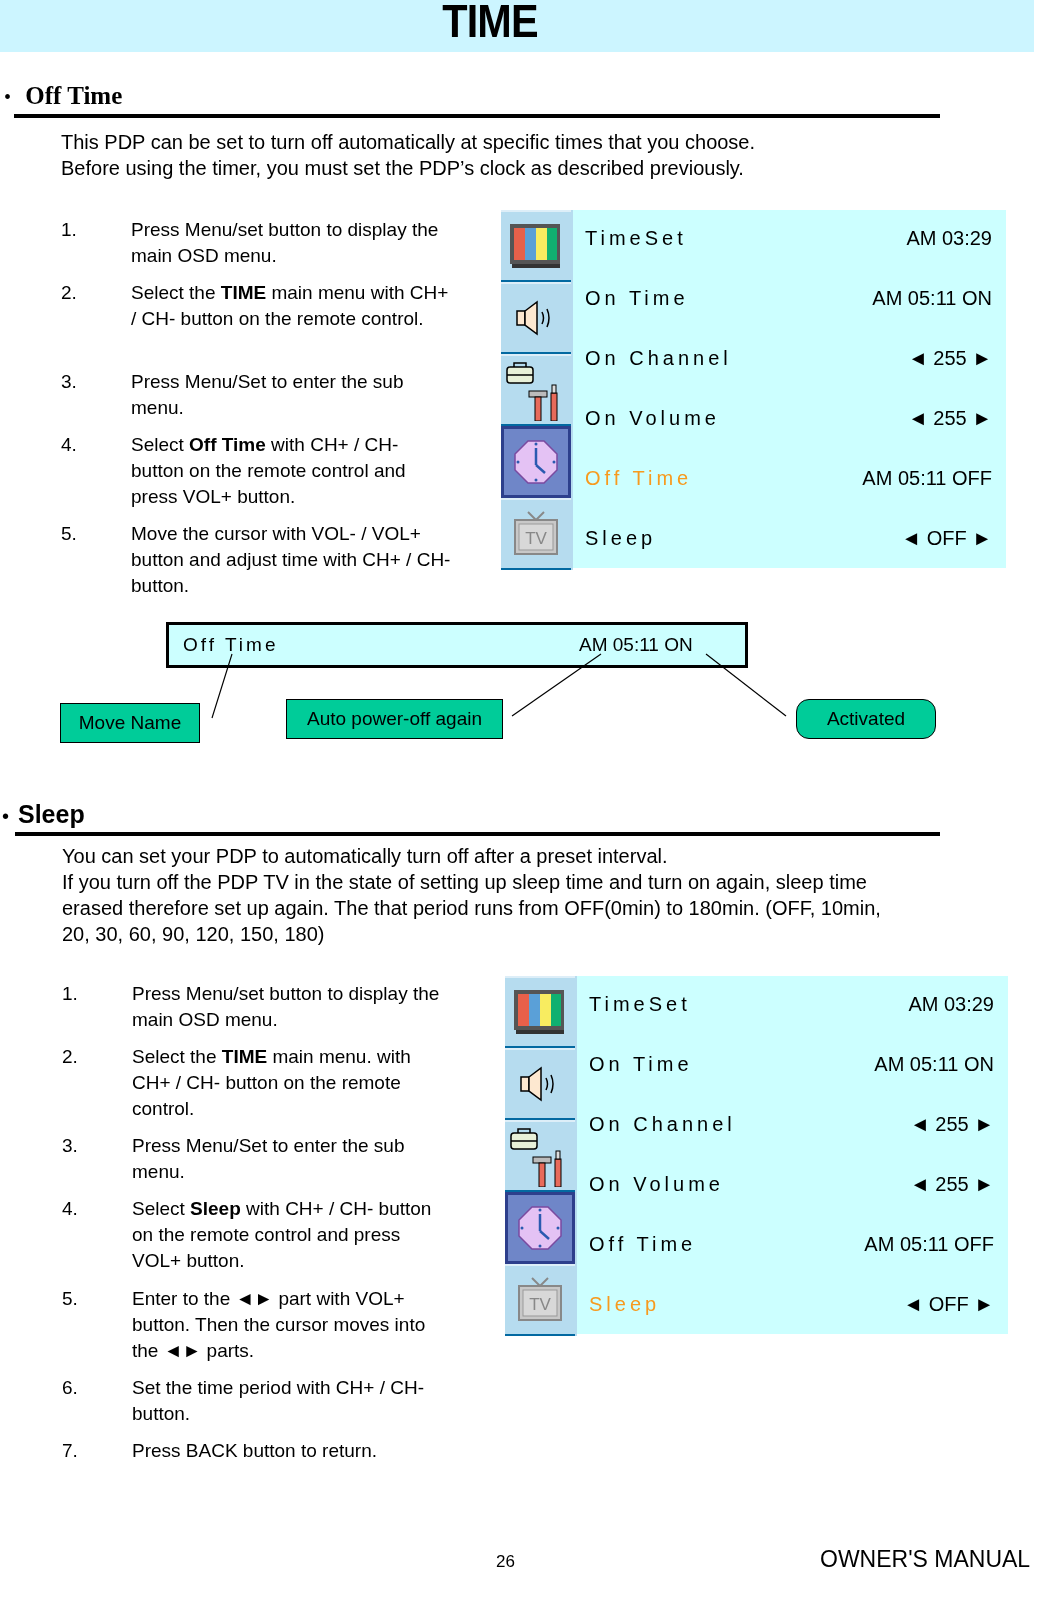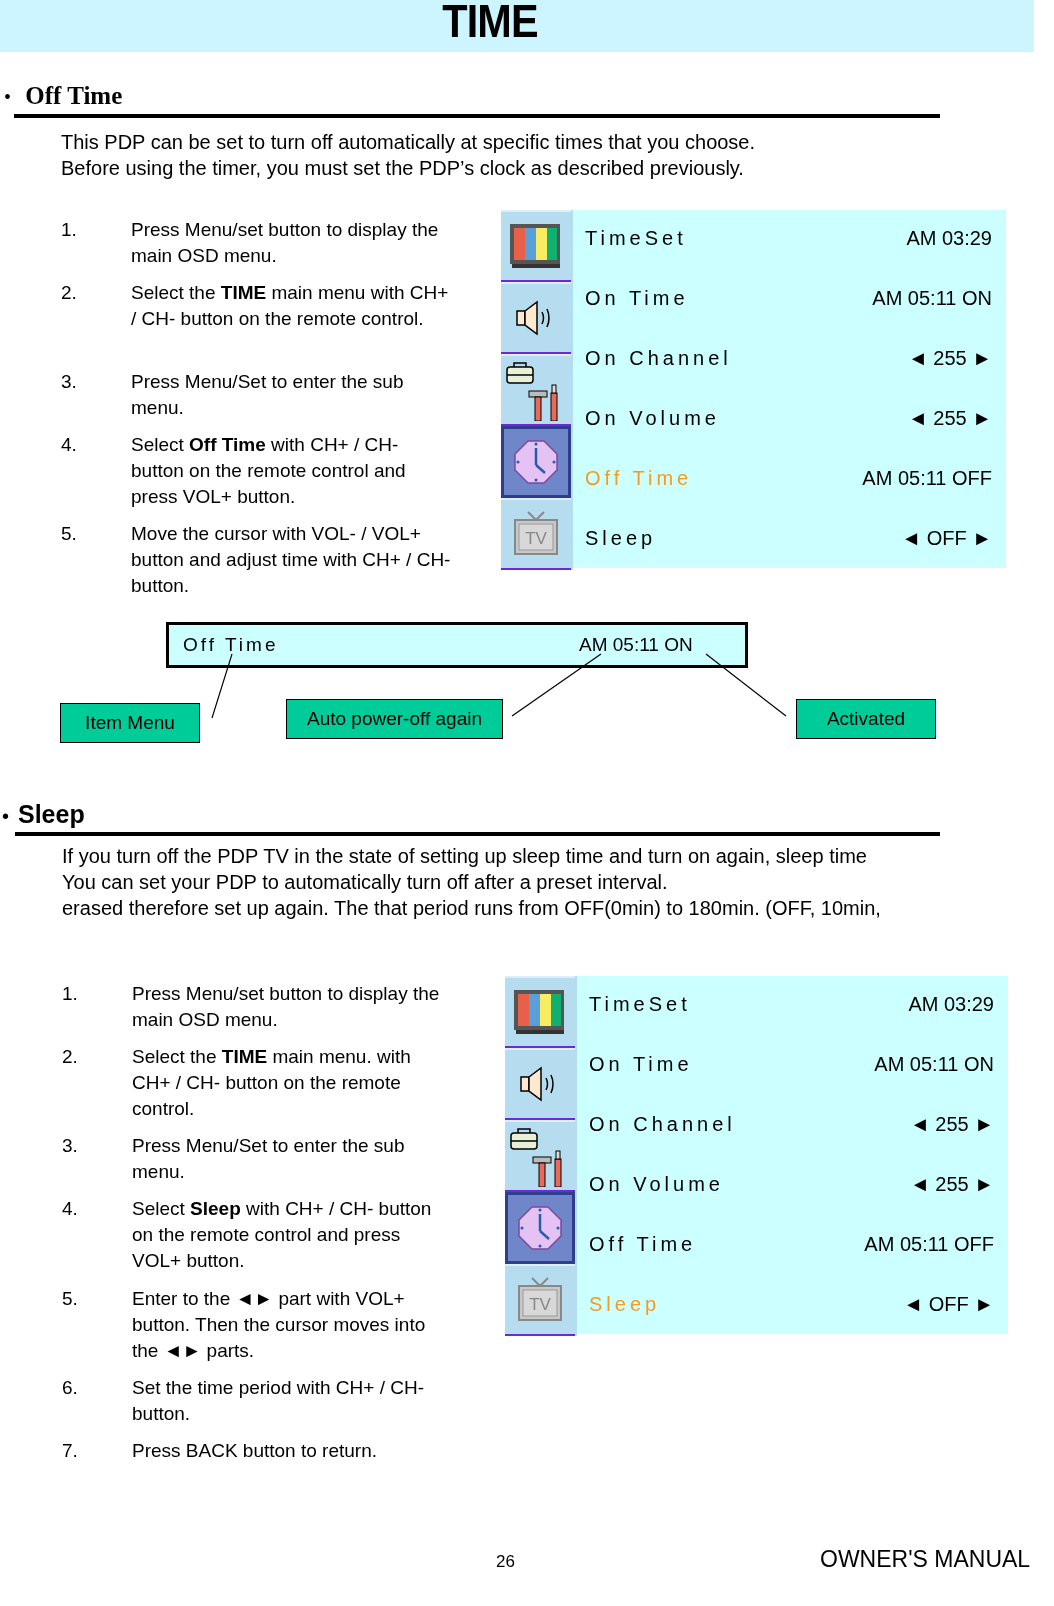--- a/index.html
+++ b/index.html
@@ -11,21 +11,21 @@
                 letter-spacing: -1px; transform: scaleX(0.9); }
   .sec-head { font-size: 25px; font-weight: bold; }
   .rule { height: 4px; background: #000; }
   .para { font-size: 20px; line-height: 26px; }
   .step { position: absolute; font-size: 19px; line-height: 26px; }
   .step .num { position: absolute; left: 0; top: 0; }
   .step .txt { position: absolute; left: 70px; top: 0; width: 320px; }
   .osd { position: absolute; }
   .osd .side { position: absolute; left: 0; top: 0; width: 72px; background: #b6dcef; }
   .osd .icon-cell { position: absolute; left: 0; width: 70px; background: #b6dcef;
-                    border-top: 2px solid #ddeef8; border-bottom: 2px solid #6d28d9; box-sizing: border-box; }
+                    border-top: 2px solid #ddeef8; border-bottom: 2px solid #0369a1; box-sizing: border-box; }
   .osd .icon-cell.active { background: #6f86c8; border: 3px solid #2d3f8c; }
   .osd .panel { position: absolute; left: 72px; top: 0; background: #ccffff; }
   .osd .row { position: absolute; left: 12px; right: 14px; height: 60px; font-size: 20px; text-align: right; }
   .osd .row .lbl { position: absolute; left: 0; top: 17px; letter-spacing: 4px; }
   .osd .row .val { position: absolute; right: 0; top: 17px; }
   .osd .row.sel .lbl { color: #f79a1e; }
   .bar-box { left: 166px; top: 622px; width: 576px; height: 40px; border: 3px solid #000; background: #ccffff; }
   .bar-box .lbl { position: absolute; left: 14px; top: 9px; font-size: 19px; letter-spacing: 3px; }
   .bar-box .val { position: absolute; left: 410px; top: 9px; font-size: 19px; }
   .callout { background: #00cc99; border: 1px solid #000; font-size: 19px; text-align: center; line-height: 38px; height: 38px; }
@@ -149,38 +149,39 @@
         <span class="lbl">Sleep</span>
         <span class="val">◄ OFF ►</span>
       </div>
     </div>
   </div>
 
 <div class="abs bar-box">
   <span class="lbl">Off Time</span>
   <span class="val">AM 05:11  ON</span>
 </div>
-<div class="abs callout" style="left:60px;top:703px;width:138px;">Item Menu</div>
+<div class="abs callout" style="left:60px;top:703px;width:138px;">Move Name</div>
 <div class="abs callout" style="left:286px;top:699px;width:215px;">Auto power-off again</div>
-<div class="abs callout" style="left:796px;top:699px;width:138px;">Activated</div>
+<div class="abs callout" style="left:796px;top:699px;width:138px;border-radius:13px;">Activated</div>
 <svg class="lines" width="1054" height="800">
   <line x1="232" y1="654" x2="212" y2="718" stroke="#000" stroke-width="1.2"></line>
   <line x1="601" y1="654" x2="512" y2="716" stroke="#000" stroke-width="1.2"></line>
   <line x1="706" y1="654" x2="786" y2="716" stroke="#000" stroke-width="1.2"></line>
 </svg>
 
 <div class="abs sec-head" style="left:2px;top:800px;">
   <span style="font-weight:normal;font-size:20px;">•</span>
   <span style="margin-left:2px;">Sleep</span>
 </div>
 <div class="abs rule" style="left:15px;top:832px;width:925px;"></div>
 <div class="abs para" style="left:62px;top:843px;">
+  <div>You can set your PDP to automatically turn off after a preset interval.</div>
   <div>If you turn off the PDP TV in the state of setting up sleep time and turn on again, sleep time</div>
-  <div>You can set your PDP to automatically turn off after a preset interval.</div>
   <div>erased therefore set up again. The that period runs from OFF(0min) to 180min. (OFF, 10min,</div>
+  <div>20, 30, 60, 90, 120, 150, 180)</div>
 </div>
 
 <div id="sleep-steps">
     <div class="step" style="left: 62px; top: 981px;">
       <span class="num">1.</span>
       <span class="txt"><span>Press Menu/set button to display the main OSD menu.</span></span>
     </div>
     <div class="step" style="left: 62px; top: 1044px;">
       <span class="num">2.</span>
       <span class="txt"><span>Select the </span><span style="font-weight: bold;">TIME</span><span> main menu. with CH+ / CH- button on the remote control.</span></span>

